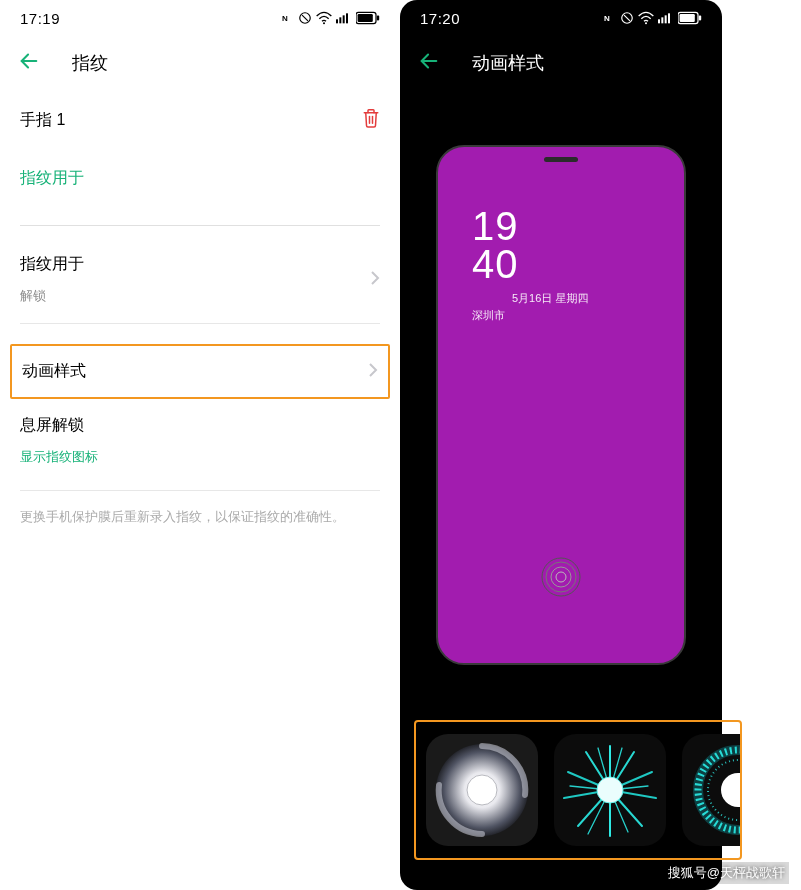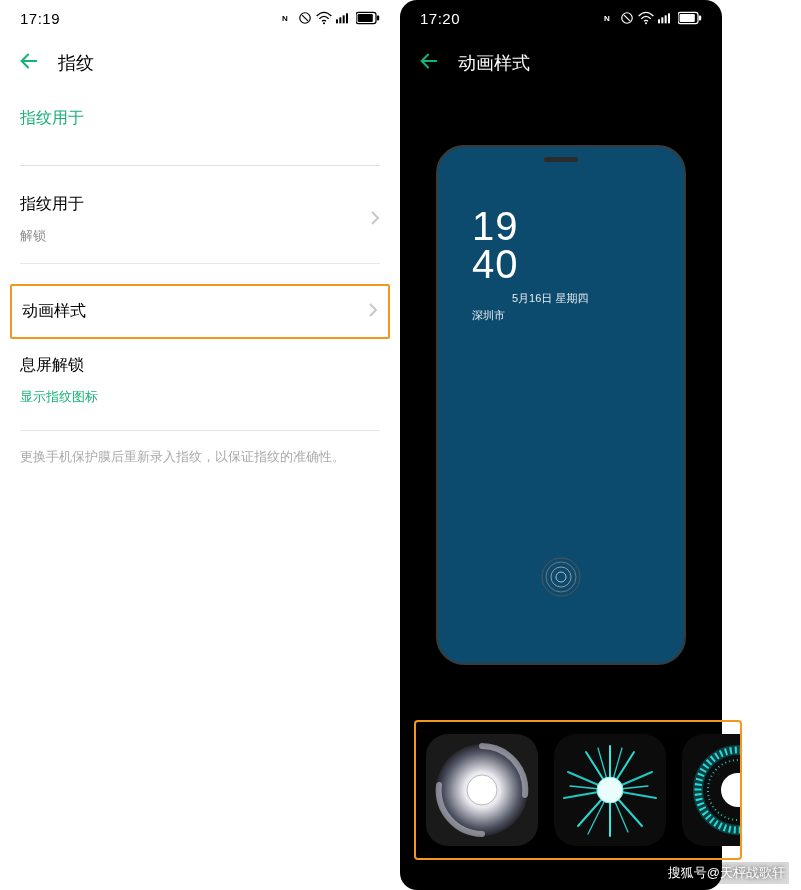--- a/index.html
+++ b/index.html
@@ -45,21 +45,21 @@
   .status-icons svg { display: block; }
   .clock { font-size: 15px; letter-spacing: 0.5px; }
   .screen-right .status-bar { color: #fff; }
   .screen-left .status-bar { color: #000; }
   
   .header-bar {
     height: 54px;
     display: flex;
     align-items: center;
     padding: 0 18px;
-    gap: 18px;
+    gap: 32px;
   }
   .header-title { font-size: 18px; font-weight: 500; }
   
   .list {
     padding: 0 0px;
   }
   .row {
     padding: 18px 20px;
     display: flex;
     align-items: center;
@@ -98,21 +98,21 @@
     transform: translateX(-50%);
     width: 250px;
     height: 520px;
   }
   .phone-frame {
     width: 250px;
     height: 520px;
     border: 2px solid #3a3a3a;
     border-radius: 28px;
     position: relative;
-    background: #0c4a6e;
+    background: #a21caf;
   }
   .phone-frame .notch {
     width: 34px; height: 5px; background: #2b2b2b;
     border-radius: 3px;
     position: absolute; top: 10px; left: 50%; transform: translateX(-50%);
   }
   .phone-inner-time {
     position: absolute;
     top: 60px;
     left: 34px;
@@ -214,20 +214,32 @@
       <svg width="22" height="22" viewBox="0 0 24 24" fill="none" stroke="#17b278" stroke-width="2.2" stroke-linecap="round" stroke-linejoin="round">
           <line x1="20" y1="12" x2="4" y2="12"></line>
           <polyline points="11 5 4 12 11 19"></polyline>
         </svg>
     </span>
     <span class="header-title">指纹</span>
   </div>
 
   <div class="list">
 
+    <div class="row">
+      <span class="label">手指 1</span>
+      <span class="trash">
+        <svg width="18" height="20" viewBox="0 0 24 26" fill="none" stroke="#e33c3c" stroke-width="2" stroke-linecap="round">
+            <polyline points="3 6 21 6"></polyline>
+            <path d="M8 6 V3 a1 1 0 0 1 1 -1 h6 a1 1 0 0 1 1 1 V6"></path>
+            <path d="M5 6 l1 17 a2 2 0 0 0 2 2 h8 a2 2 0 0 0 2 -2 l1 -17"></path>
+            <line x1="10" y1="11" x2="10" y2="20"></line>
+            <line x1="14" y1="11" x2="14" y2="20"></line>
+          </svg>
+      </span>
+    </div>
 
     <div class="green-link">指纹用于</div>
 
     <div class="big-divider"></div>
     <div class="section-gap"></div>
 
     <div class="row">
       <span>
         <div class="label">指纹用于</div>
         <div class="sub">解锁</div>

